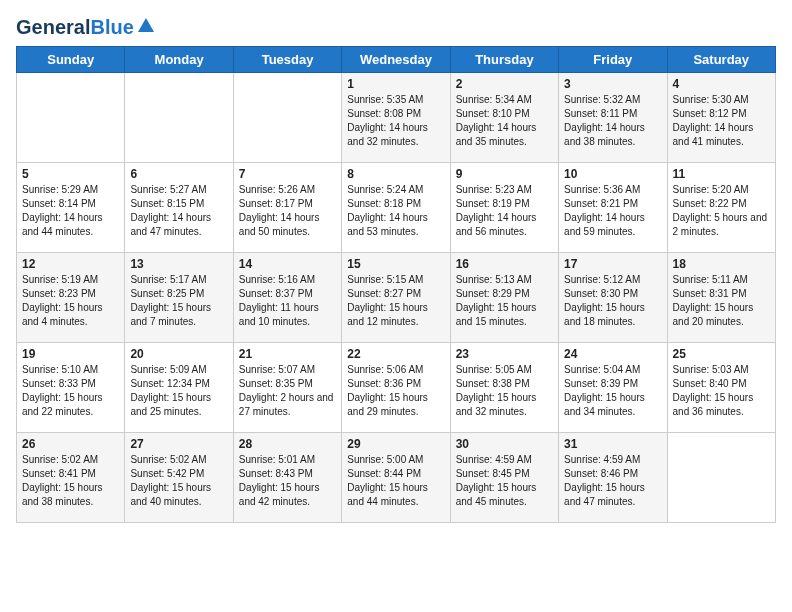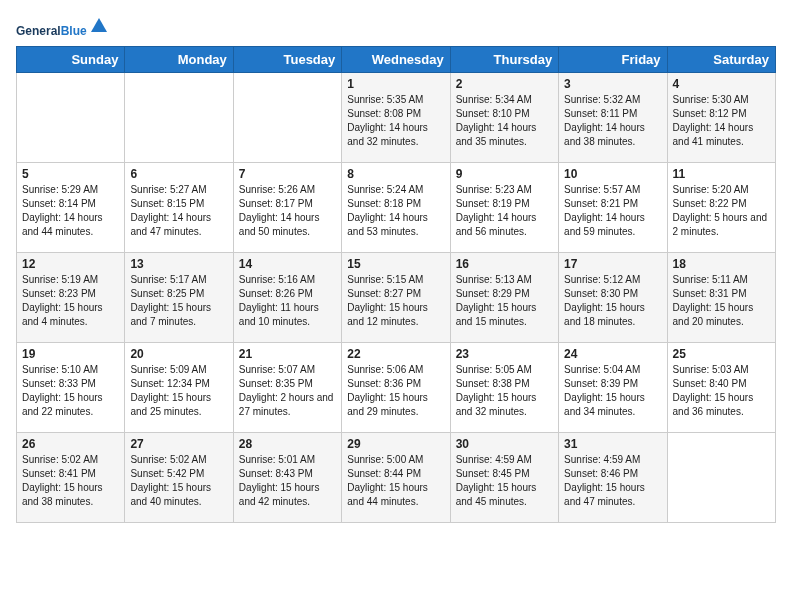--- a/index.html
+++ b/index.html
@@ -15,21 +15,21 @@
       justify-content: space-between;
       align-items: flex-start;
       margin-bottom: 8px;
     }
     .logo {
       display: flex;
       flex-direction: column;
       align-items: flex-start;
     }
     .logo-text {
-      font-size: 12px;
+      font-size: 20px;
       font-weight: bold;
       color: #1a3a5c;
       line-height: 1.1;
     }
     .logo-text span { color: #2176c7; }
     .title-block { text-align: right; }
     .month-title {
       font-size: 36px;
       font-weight: bold;
       color: #1a3a5c;
@@ -40,21 +40,21 @@
       margin-top: 2px;
     }
     table {
       width: 100%;
       border-collapse: collapse;
       table-layout: fixed;
     }
     thead th {
       background: #2176c7;
       color: #fff;
-      text-align: right;
+      text-align: center;
       padding: 5px 6px;
       font-size: 13px;
       border: 1px solid #1a5fa0;
     }
     tbody td {
       border: 1px solid #ccc;
       vertical-align: top;
       padding: 4px 5px;
       font-size: 10.5px;
       color: #222;
@@ -139,39 +139,39 @@
         <td>
           <span class="day-num">8</span>
           <div class="cell-content"><span>Sunrise: 5:24 AM</span><br><span>Sunset: 8:18 PM</span><br><span>Daylight: 14 hours and 53 minutes.</span></div>
         </td>
         <td>
           <span class="day-num">9</span>
           <div class="cell-content"><span>Sunrise: 5:23 AM</span><br><span>Sunset: 8:19 PM</span><br><span>Daylight: 14 hours and 56 minutes.</span></div>
         </td>
         <td>
           <span class="day-num">10</span>
-          <div class="cell-content"><span>Sunrise: 5:57 AM</span><br><span>Sunset: 8:21 PM</span><br><span>Daylight: 14 hours and 59 minutes.</span></div>
+          <div class="cell-content"><span>Sunrise: 5:36 AM</span><br><span>Sunset: 8:21 PM</span><br><span>Daylight: 14 hours and 59 minutes.</span></div>
         </td>
         <td>
           <span class="day-num">11</span>
           <div class="cell-content"><span>Sunrise: 5:20 AM</span><br><span>Sunset: 8:22 PM</span><br><span>Daylight: 5 hours and 2 minutes.</span></div>
         </td>
       </tr>
       <tr>
         <td>
           <span class="day-num">12</span>
           <div class="cell-content"><span>Sunrise: 5:19 AM</span><br><span>Sunset: 8:23 PM</span><br><span>Daylight: 15 hours and 4 minutes.</span></div>
         </td>
         <td>
           <span class="day-num">13</span>
           <div class="cell-content"><span>Sunrise: 5:17 AM</span><br><span>Sunset: 8:25 PM</span><br><span>Daylight: 15 hours and 7 minutes.</span></div>
         </td>
         <td>
           <span class="day-num">14</span>
-          <div class="cell-content"><span>Sunrise: 5:16 AM</span><br><span>Sunset: 8:26 PM</span><br><span>Daylight: 11 hours and 10 minutes.</span></div>
+          <div class="cell-content"><span>Sunrise: 5:16 AM</span><br><span>Sunset: 8:37 PM</span><br><span>Daylight: 11 hours and 10 minutes.</span></div>
         </td>
         <td>
           <span class="day-num">15</span>
           <div class="cell-content"><span>Sunrise: 5:15 AM</span><br><span>Sunset: 8:27 PM</span><br><span>Daylight: 15 hours and 12 minutes.</span></div>
         </td>
         <td>
           <span class="day-num">16</span>
           <div class="cell-content"><span>Sunrise: 5:13 AM</span><br><span>Sunset: 8:29 PM</span><br><span>Daylight: 15 hours and 15 minutes.</span></div>
         </td>
         <td>

